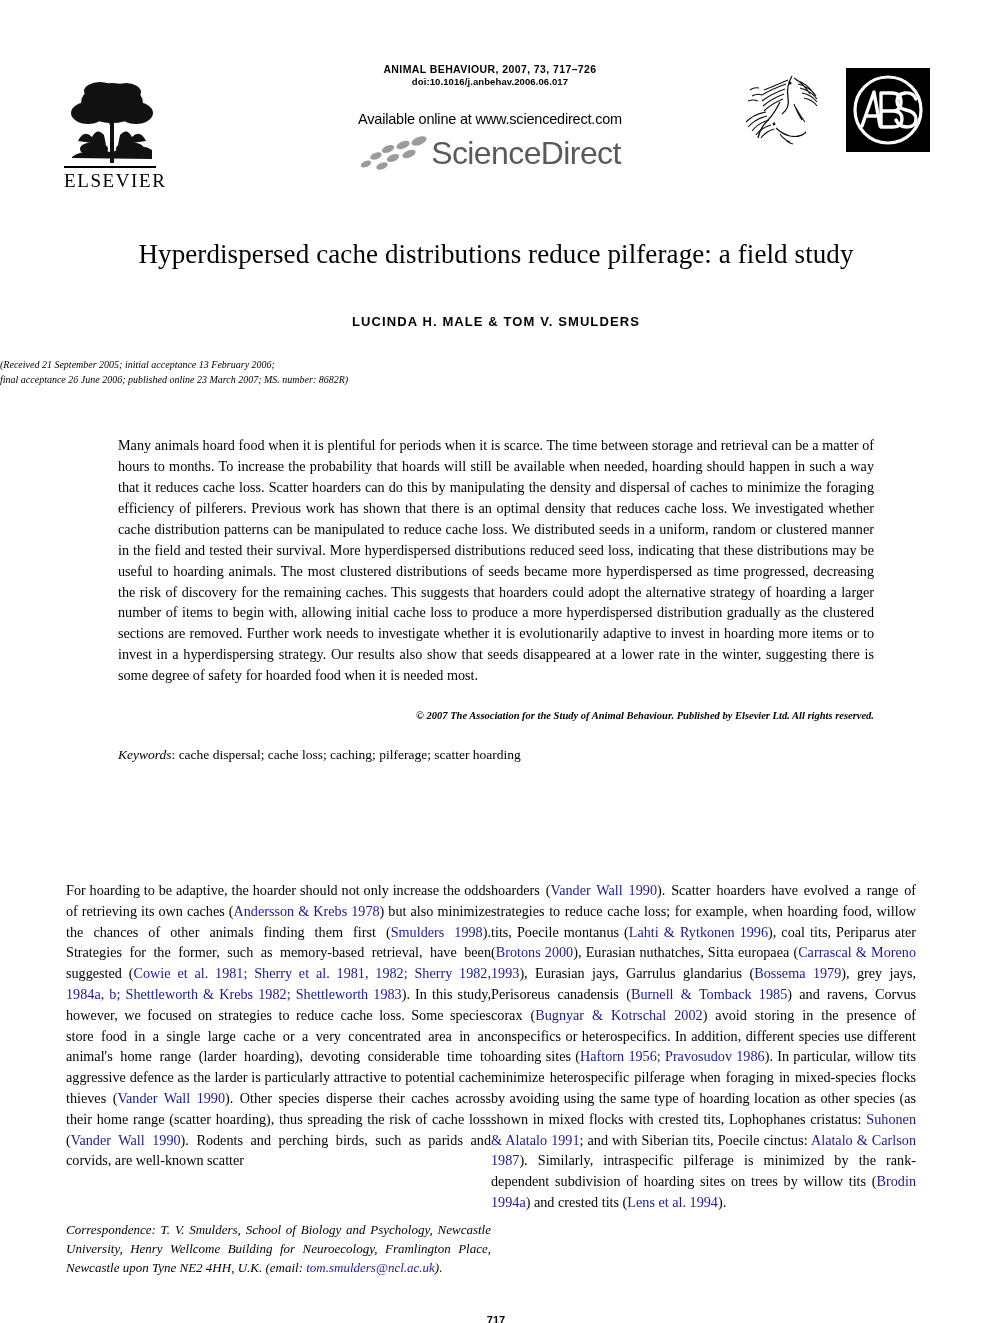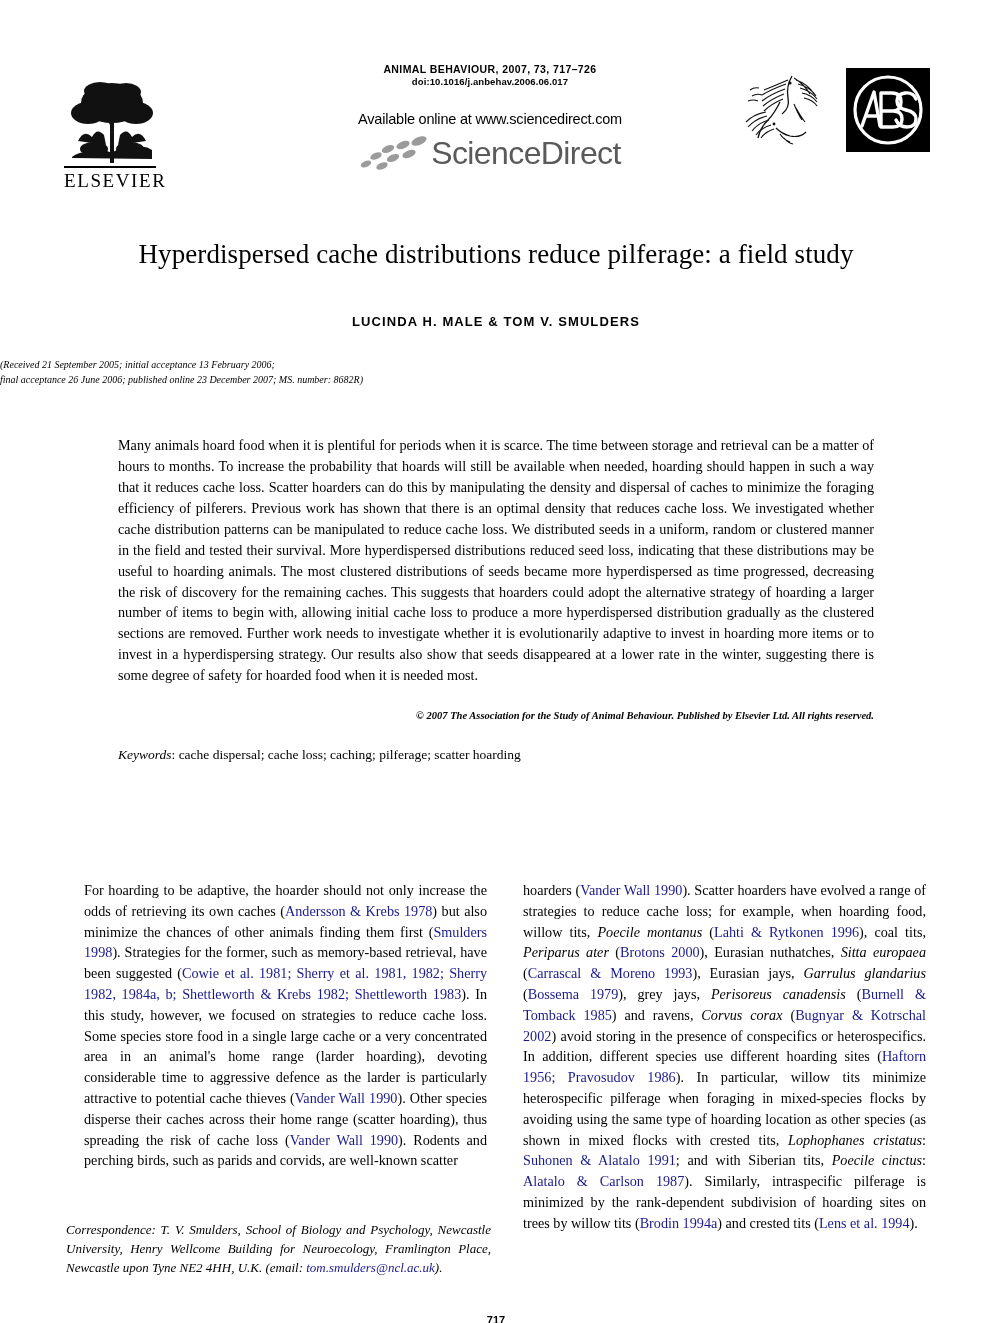--- a/index.html
+++ b/index.html
@@ -162,37 +162,36 @@
   }
   .keywords {
     margin: 26px 118px 0 118px;
     font-size: 13.5px;
   }
   .keywords .kw-label { font-style: italic; }
 
   
   .columns {
     position: absolute;
-    left: 84px;
+    left: 66px;
     right: 66px;
     top: 818px;
     display: flex;
-    gap: 36px;
   }
   .col {
     width: 425px;
     font-size: 14.2px;
     line-height: 1.465;
     text-align: justify;
   }
   .col p { margin: 0; }
   .col p.indent { text-indent: 14px; }
 
   .cite { color: #1a1a8c; }
-  .sp { font-style: italic; }
+  .sp { }
 
   
   .corresp {
     position: absolute;
     left: 66px;
     top: 1146px;
     width: 425px;
     font-style: italic;
     font-size: 13px;
     line-height: 1.46;
@@ -285,21 +284,21 @@
           </g>
         </svg>
       </div>
     </div>
   </div>
 
   <h1 class="title">Hyperdispersed cache distributions reduce pilferage: a field study</h1>
   <div class="authors">LUCINDA H. MALE &amp; TOM V. SMULDERS</div>
   <div class="dates">
     <div>(Received 21 September 2005; initial acceptance 13 February 2006;</div>
-    <div>final acceptance 26 June 2006; published online 23 December 2007; MS. number: 8682R)</div>
+    <div>final acceptance 26 June 2006; published online 23 March 2007; MS. number: 8682R)</div>
   </div>
 
   <div class="abstract">Many animals hoard food when it is plentiful for periods when it is scarce. The time between storage and retrieval can be a matter of hours to months. To increase the probability that hoards will still be available when needed, hoarding should happen in such a way that it reduces cache loss. Scatter hoarders can do this by manipulating the density and dispersal of caches to minimize the foraging efficiency of pilferers. Previous work has shown that there is an optimal density that reduces cache loss. We investigated whether cache distribution patterns can be manipulated to reduce cache loss. We distributed seeds in a uniform, random or clustered manner in the field and tested their survival. More hyperdispersed distributions reduced seed loss, indicating that these distributions may be useful to hoarding animals. The most clustered distributions of seeds became more hyperdispersed as time progressed, decreasing the risk of discovery for the remaining caches. This suggests that hoarders could adopt the alternative strategy of hoarding a larger number of items to begin with, allowing initial cache loss to produce a more hyperdispersed distribution gradually as the clustered sections are removed. Further work needs to investigate whether it is evolutionarily adaptive to invest in hoarding more items or to invest in a hyperdispersing strategy. Our results also show that seeds disappeared at a lower rate in the winter, suggesting there is some degree of safety for hoarded food when it is needed most.</div>
   <div class="abstract-copy">© 2007 The Association for the Study of Animal Behaviour. Published by Elsevier Ltd. All rights reserved.</div>
   <div class="keywords">
     <span class="kw-label">Keywords</span><span>: cache dispersal; cache loss; caching; pilferage; scatter hoarding</span>
   </div>
 
   <div class="columns">
     <div class="col" id="col-left">

